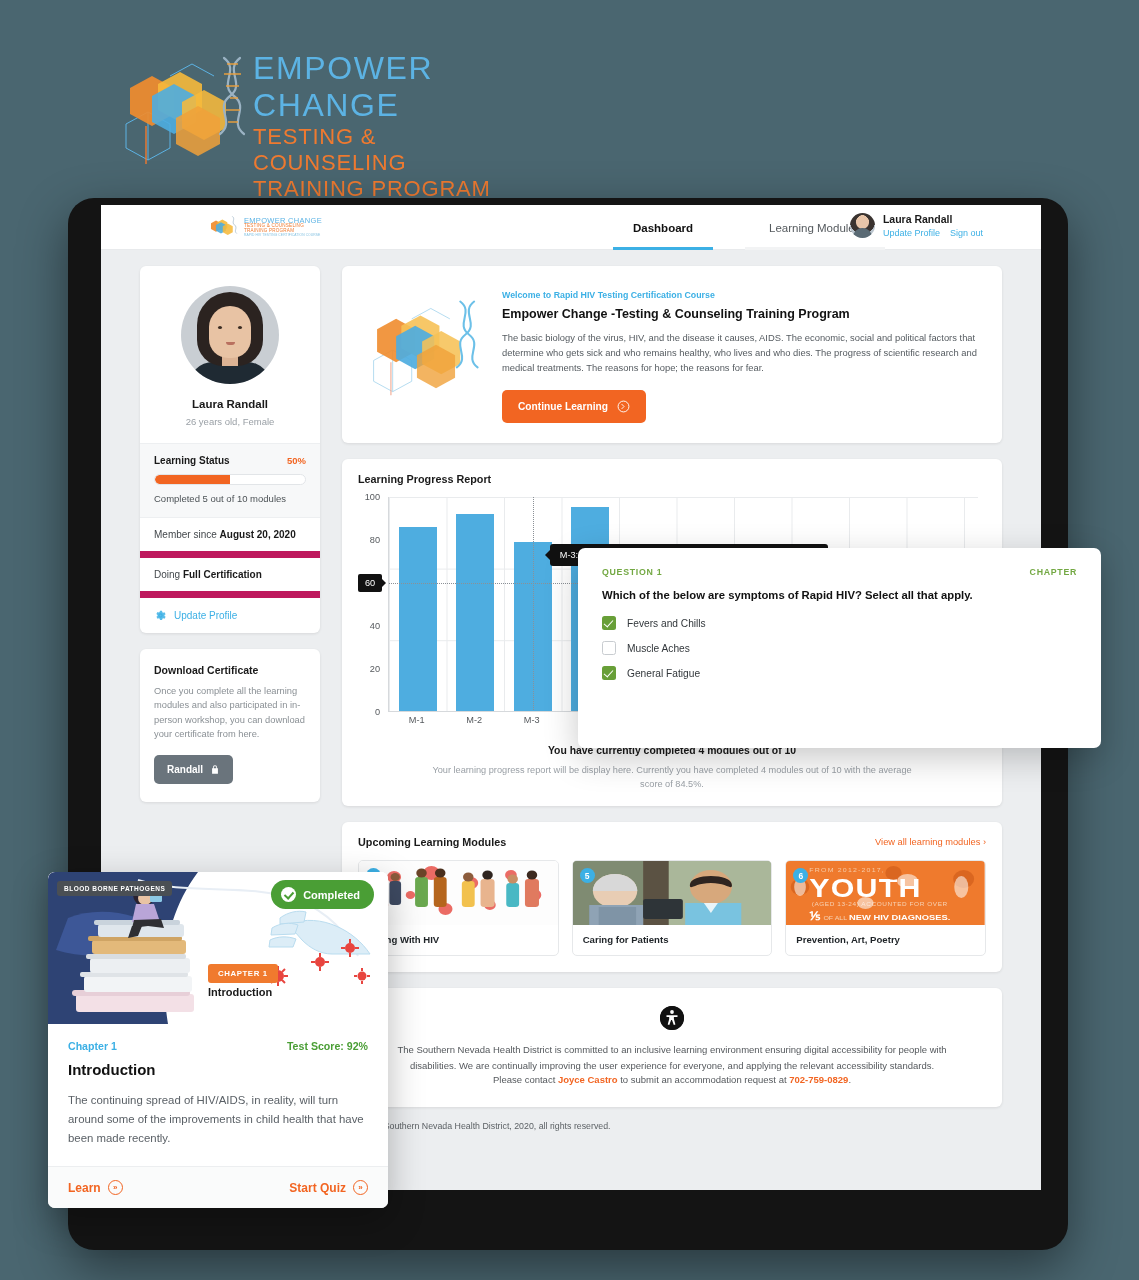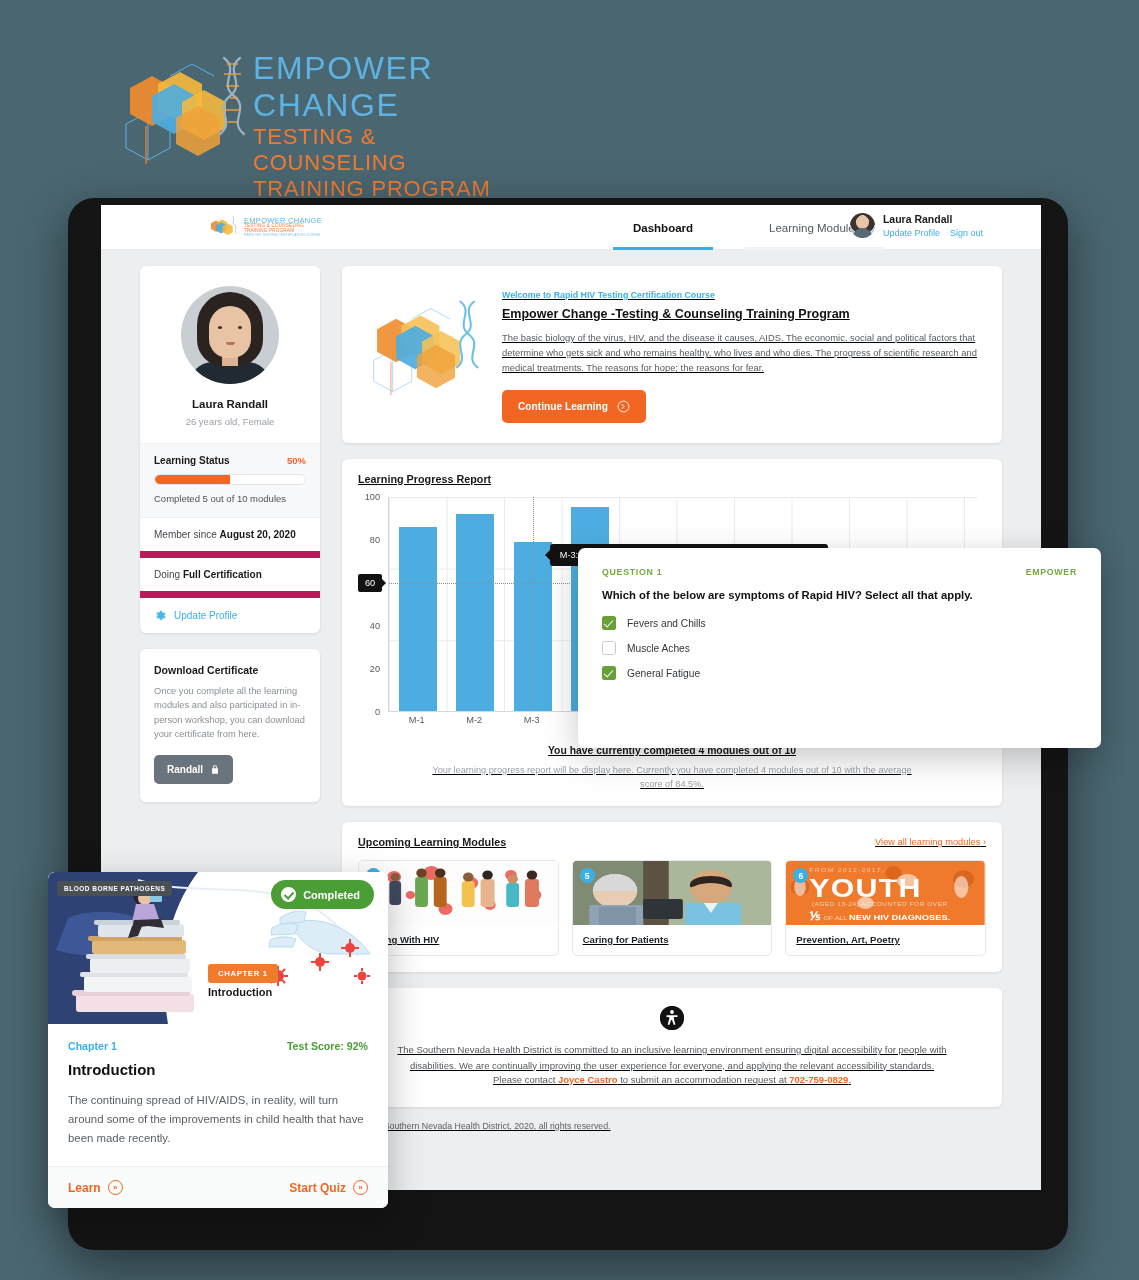--- a/index.html
+++ b/index.html
@@ -71,21 +71,21 @@
   .avatar-sm:before { content:''; position:absolute; left:6px; top:3px; width:13px; height:13px; border-radius:50%; background:#e8c5a9; }
   .avatar-sm:after { content:''; position:absolute; left:3px; top:15px; width:19px; height:12px; border-radius:9px 9px 0 0; background:#5a6a74; }
   .user-name { font-size: 10.5px; font-weight: bold; color: #1a1a1a; line-height: 1.25; }
   .user-links { display: flex; gap: 10px; margin-top: 1px; }
   .user-links span { font-size: 9px; color: #3cb0e5; cursor: pointer; }
 
   
   .page { padding: 16px 0 0 0; position: relative; height: 940px; }
   .cols { display: flex; gap: 22px; padding: 0 39px; align-items: flex-start; }
   .col-left { width: 180px; flex: none; }
-  .col-right { flex: 1; text-decoration: underline; }
+  .col-right { flex: 1; }
 
   .card { background: #fff; border-radius: 6px; box-shadow: 0 1px 3px rgba(0,0,0,.09); }
 
   
   .profile-card { overflow: hidden; }
   .profile-top { padding: 20px 14px 16px; text-align: center; }
   .avatar-lg {
     width: 98px; height: 98px; border-radius: 50%; margin: 0 auto 14px;
     background: #c9ced3; position: relative; overflow: hidden;
   }
@@ -629,21 +629,21 @@
       </div>
     </div>
   </div>
 
 </div>
 </div>
 
 <div class="quiz-pop">
   <div class="q-head">
     <div class="q-num">QUESTION 1</div>
-    <div class="q-correct">EMPOWER</div>
+    <div class="q-correct">CHAPTER</div>
   </div>
   <div class="q-text">Which of the below are symptoms of Rapid HIV? Select all that apply.</div>
   <div class="q-opts" id="qopts">
       <div class="q-opt">
         <div class="q-box checked"></div>
         <div class="q-opt-label">Fevers and Chills</div>
       </div>
       <div class="q-opt">
         <div class="q-box unchecked"></div>
         <div class="q-opt-label">Muscle Aches</div>

